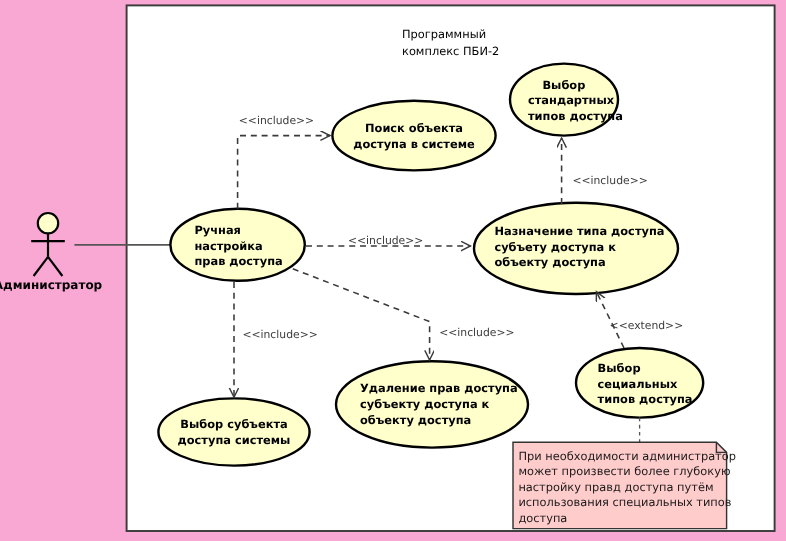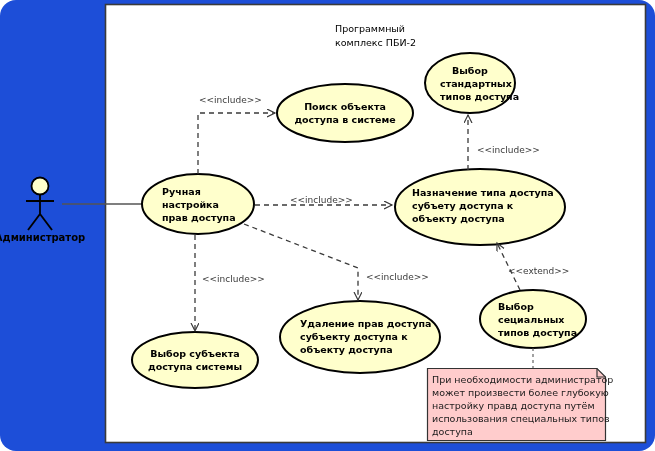--- a/index.html
+++ b/index.html
@@ -4,24 +4,23 @@
 <style>
   html, body {
     margin: 0;
     padding: 0;
     background: #ffffff;
   }
   #canvas {
     position: relative;
     width: 655px;
     height: 451px;
-    background: #1d4ed8;
+    background: #f9a8d4;
     font-family: "DejaVu Sans", "Liberation Sans", sans-serif;
     overflow: hidden;
-    border-radius: 16px;
   }
   svg.layer {
     position: absolute;
     left: 0;
     top: 0;
     width: 655px;
     height: 451px;
   }
   .uc-text {
     font-family: "DejaVu Sans", "Liberation Sans", sans-serif;

